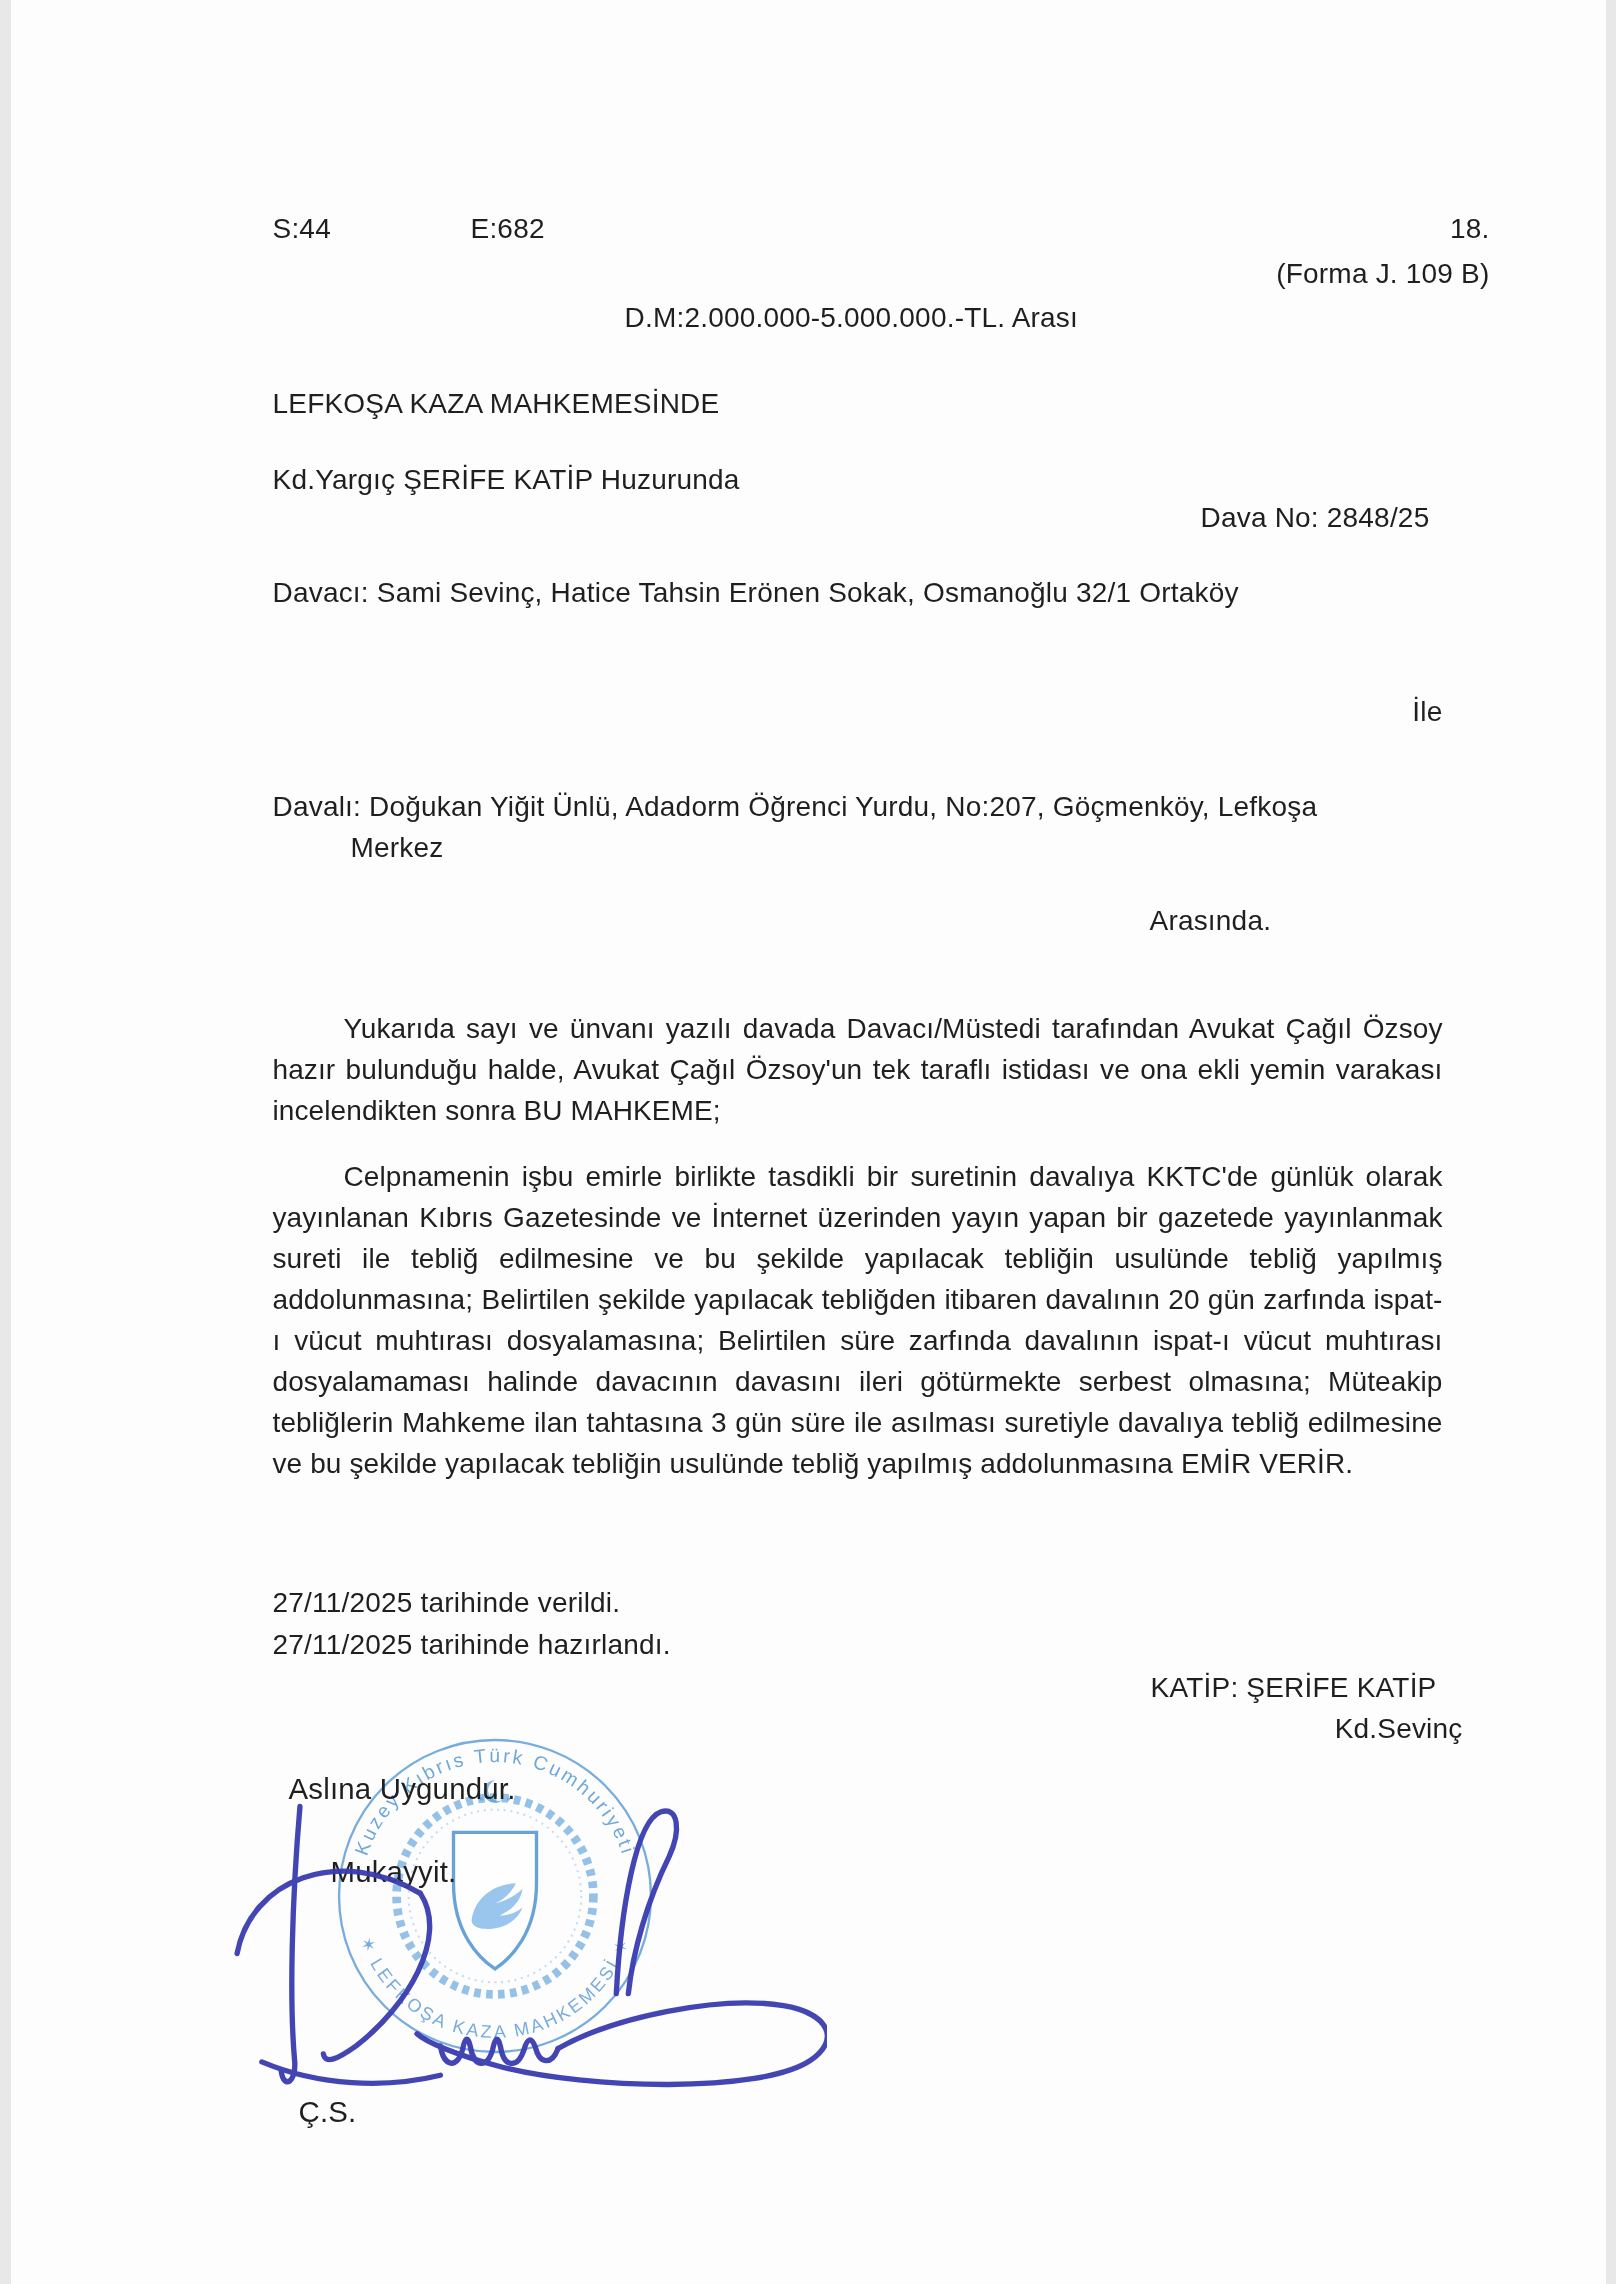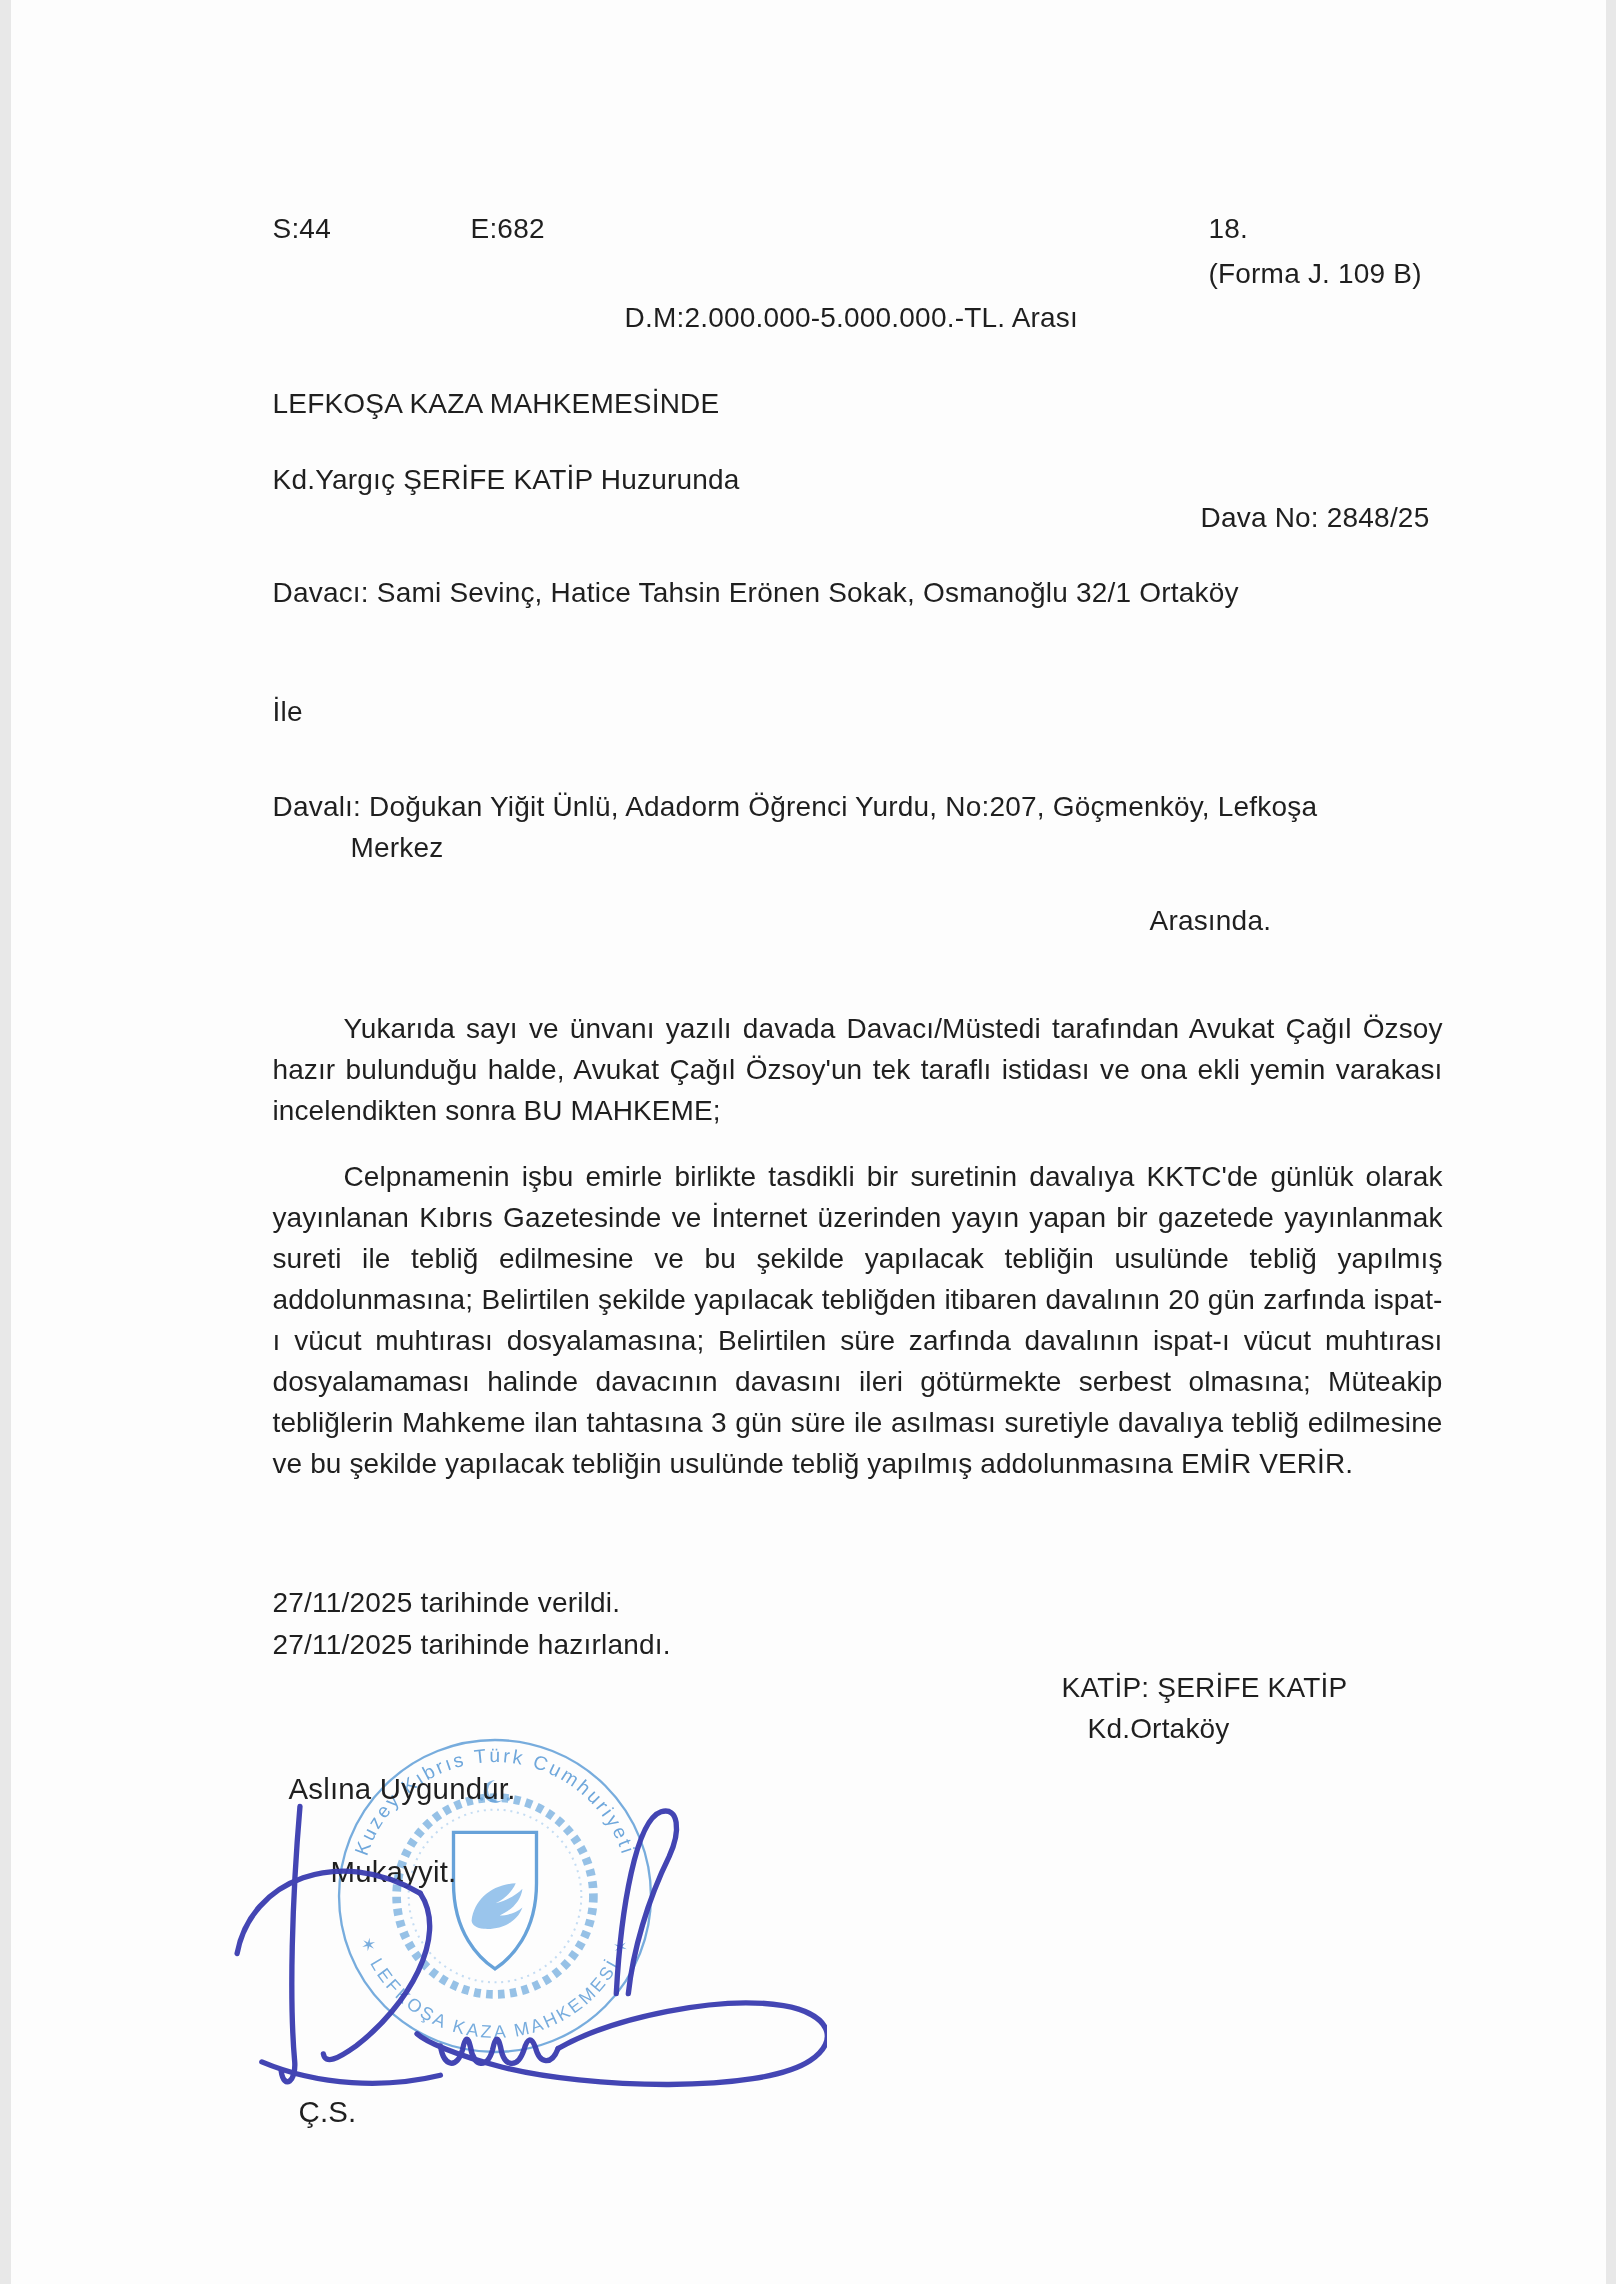--- a/index.html
+++ b/index.html
@@ -16,21 +16,21 @@
   .abs{position:absolute;}
   .t{font-size:28px;letter-spacing:0.2px;white-space:nowrap;}
   .para{
     font-size:28px;
     line-height:41px;
     text-align:justify;
     text-indent:71px;
     letter-spacing:0.1px;
     width:1170px;
   }
-  .center{text-align:left;}
+  .center{text-align:right;}
   .z-stamp{z-index:1;}
   .z-text{z-index:2;}
   .z-sign{z-index:3;}
   .big{font-size:29.4px;text-align:center;}
 </style>
 </head>
 <body>
 
 <div class="page">
 
@@ -50,21 +50,21 @@
   <div class="abs t z-text" style="left:340px;top:832px;">Merkez</div>
   <div class="abs t z-text" style="left:1139px;top:905px;">Arasında.</div>
 
   <div class="abs para z-text" style="left:262px;top:1008px;">Yukarıda sayı ve ünvanı yazılı davada Davacı/Müstedi tarafından Avukat Çağıl Özsoy hazır bulunduğu halde, Avukat Çağıl Özsoy'un tek taraflı istidası ve ona ekli yemin varakası incelendikten sonra BU MAHKEME;</div>
   <div class="abs para z-text" style="left:262px;top:1156px;">Celpnamenin işbu emirle birlikte tasdikli bir suretinin davalıya KKTC'de günlük olarak yayınlanan Kıbrıs Gazetesinde ve İnternet üzerinden yayın yapan bir gazetede yayınlanmak sureti ile tebliğ edilmesine ve bu şekilde yapılacak tebliğin usulünde tebliğ yapılmış addolunmasına; Belirtilen şekilde yapılacak tebliğden itibaren davalının 20 gün zarfında ispat-ı vücut muhtırası dosyalamasına; Belirtilen süre zarfında davalının ispat-ı vücut muhtırası dosyalamaması halinde davacının davasını ileri götürmekte serbest olmasına; Müteakip tebliğlerin Mahkeme ilan tahtasına 3 gün süre ile asılması suretiyle davalıya tebliğ edilmesine ve bu şekilde yapılacak tebliğin usulünde tebliğ yapılmış addolunmasına EMİR VERİR.</div>
 
   <div class="abs t z-text" style="left:262px;top:1587px;">27/11/2025 tarihinde verildi.</div>
   <div class="abs t z-text" style="left:262px;top:1629px;">27/11/2025 tarihinde hazırlandı.</div>
 
   <div class="abs t z-text center" style="left:1051px;top:1672px;width:375px;">KATİP: ŞERİFE KATİP</div>
-  <div class="abs t z-text center" style="left:1077px;top:1713px;width:375px;">Kd.Ortaköy</div>
+  <div class="abs t z-text center" style="left:1077px;top:1713px;width:375px;">Kd.Sevinç</div>
 
   <div class="abs t big z-text" style="left:278px;top:1772px;">Aslına Uygundur.</div>
   <div class="abs t big z-text" style="left:320px;top:1855px;">Mukayyit.</div>
   <div class="abs t big z-text" style="left:288px;top:2095px;">Ç.S.</div>
 
   <svg class="abs z-stamp" style="left:320px;top:1732px;opacity:.9;" width="328" height="328" viewBox="0 0 490 490">
     <circle cx="245" cy="245" r="233" fill="none" stroke="#4f94d4" stroke-width="3.5" opacity=".85"></circle>
     <defs>
       <path id="arcTop" d="M 45,245 A 200,200 0 0 1 445,245" fill="none"></path>
       <path id="arcBottom" d="M 33,245 A 212,212 0 0 0 457,245" fill="none"></path>

